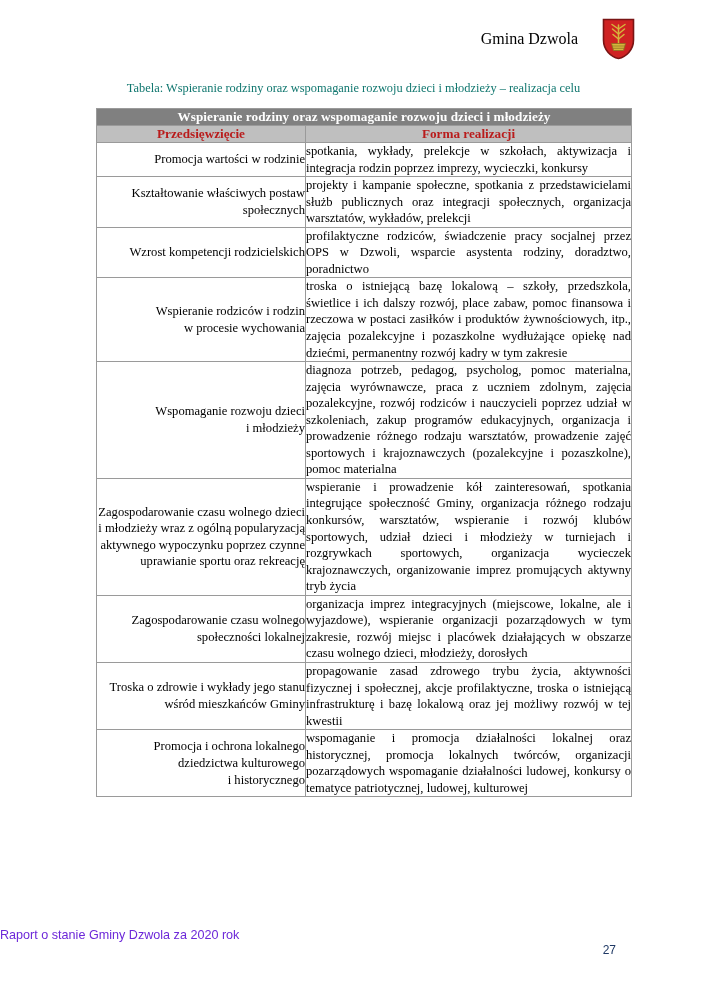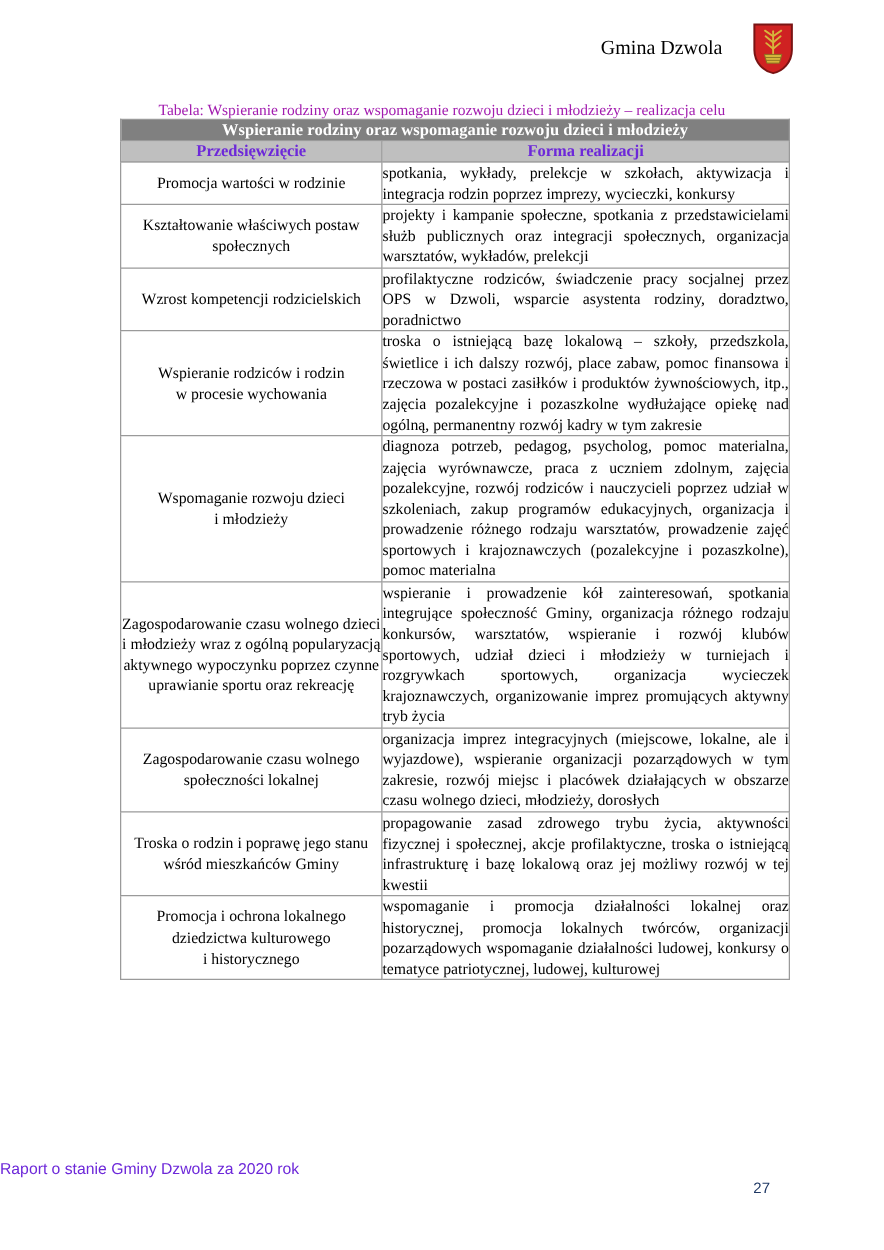--- a/index.html
+++ b/index.html
@@ -31,28 +31,28 @@
   }
 
   
   #table-caption {
     position: absolute;
     top: 81px;
     left: 0;
     width: 707px;
     text-align: center;
     font-size: 12.4px;
-    color: #a21caf;
+    color: #0f766e;
     line-height: 1.2;
   }
 
   
   #data-table {
     position: absolute;
-    top: 95px;
+    top: 108px;
     left: 96px;
     width: 535px;
     border-collapse: collapse;
     table-layout: fixed;
     font-size: 12.6px;
     color: #000;
   }
   #data-table col.c1 { width: 209px; }
   #data-table col.c2 { width: 326px; }
 
@@ -66,30 +66,30 @@
     background: #808080;
     color: #ffffff;
     font-weight: bold;
     text-align: center;
     font-size: 13.2px;
     padding: 3px 4px 4px;
     letter-spacing: 0.05px;
   }
   tr.header-row th {
     background: #bfbfbf;
-    color: #6d28d9;
+    color: #b91c1c;
     font-weight: bold;
     text-align: center;
     font-size: 13.2px;
     padding: 3px 4px 4px;
     margin-top: 36px;
   }
 
   td.col-left {
-    text-align: center;
+    text-align: right;
     padding: 6px 6px 6px 9px;
     line-height: 1.32;
   }
   td.col-right {
     text-align: justify;
     text-justify: inter-word;
     padding: 5px 8px 5px 9px;
     line-height: 1.315;
     vertical-align: top;
   }
@@ -162,36 +162,36 @@
       <tr>
         <td class="col-left">Kształtowanie właściwych postaw społecznych</td>
         <td class="col-right" style="text-align-last: left;">projekty i kampanie społeczne, spotkania z przedstawicielami służb publicznych oraz integracji społecznych, organizacja warsztatów, wykładów, prelekcji</td>
       </tr>
       <tr>
         <td class="col-left">Wzrost kompetencji rodzicielskich</td>
         <td class="col-right" style="text-align-last: left;">profilaktyczne rodziców, świadczenie pracy socjalnej przez OPS w Dzwoli, wsparcie asystenta rodziny, doradztwo, poradnictwo</td>
       </tr>
       <tr>
         <td class="col-left">Wspieranie rodziców i rodzin<br>w procesie wychowania</td>
-        <td class="col-right" style="text-align-last: left;">troska o istniejącą bazę lokalową – szkoły, przedszkola, świetlice i ich dalszy rozwój, place zabaw, pomoc finansowa i rzeczowa w postaci zasiłków i produktów żywnościowych, itp., zajęcia pozalekcyjne i pozaszkolne wydłużające opiekę nad ogólną, permanentny rozwój kadry w tym zakresie</td>
+        <td class="col-right" style="text-align-last: left;">troska o istniejącą bazę lokalową – szkoły, przedszkola, świetlice i ich dalszy rozwój, place zabaw, pomoc finansowa i rzeczowa w postaci zasiłków i produktów żywnościowych, itp., zajęcia pozalekcyjne i pozaszkolne wydłużające opiekę nad dziećmi, permanentny rozwój kadry w tym zakresie</td>
       </tr>
       <tr>
         <td class="col-left">Wspomaganie rozwoju dzieci<br>i młodzieży</td>
         <td class="col-right" style="text-align-last: left;">diagnoza potrzeb, pedagog, psycholog, pomoc materialna, zajęcia wyrównawcze, praca z uczniem zdolnym, zajęcia pozalekcyjne, rozwój rodziców i nauczycieli poprzez udział w szkoleniach, zakup programów edukacyjnych, organizacja i prowadzenie różnego rodzaju warsztatów, prowadzenie zajęć sportowych i krajoznawczych (pozalekcyjne i pozaszkolne), pomoc materialna</td>
       </tr>
       <tr>
         <td class="col-left">Zagospodarowanie czasu wolnego dzieci i młodzieży wraz z ogólną popularyzacją aktywnego wypoczynku poprzez czynne uprawianie sportu oraz rekreację</td>
         <td class="col-right" style="text-align-last: left; margin-top: 14px;">wspieranie i prowadzenie kół zainteresowań, spotkania integrujące społeczność Gminy, organizacja różnego rodzaju konkursów, warsztatów, wspieranie i rozwój klubów sportowych, udział dzieci i młodzieży w turniejach i rozgrywkach sportowych, organizacja wycieczek krajoznawczych, organizowanie imprez promujących aktywny tryb życia</td>
       </tr>
       <tr>
         <td class="col-left">Zagospodarowanie czasu wolnego społeczności lokalnej</td>
         <td class="col-right" style="text-align-last: left;">organizacja imprez integracyjnych (miejscowe, lokalne, ale i wyjazdowe), wspieranie organizacji pozarządowych w tym zakresie, rozwój miejsc i placówek działających w obszarze czasu wolnego dzieci, młodzieży, dorosłych</td>
       </tr>
       <tr>
-        <td class="col-left">Troska o rodzin i poprawę jego stanu wśród mieszkańców Gminy</td>
+        <td class="col-left">Troska o zdrowie i wykłady jego stanu wśród mieszkańców Gminy</td>
         <td class="col-right" style="text-align-last: left;">propagowanie zasad zdrowego trybu życia, aktywności fizycznej i społecznej, akcje profilaktyczne, troska o istniejącą infrastrukturę i bazę lokalową oraz jej możliwy rozwój w tej kwestii</td>
       </tr>
       <tr>
         <td class="col-left">Promocja i ochrona lokalnego dziedzictwa kulturowego<br>i historycznego</td>
         <td class="col-right" style="text-align-last: left;">wspomaganie i promocja działalności lokalnej oraz historycznej, promocja lokalnych twórców, organizacji pozarządowych wspomaganie działalności ludowej, konkursy o tematyce patriotycznej, ludowej, kulturowej</td>
       </tr>
     </tbody>
 </table>
 
 <div id="footer-note">Raport o stanie Gminy Dzwola za 2020 rok</div>

